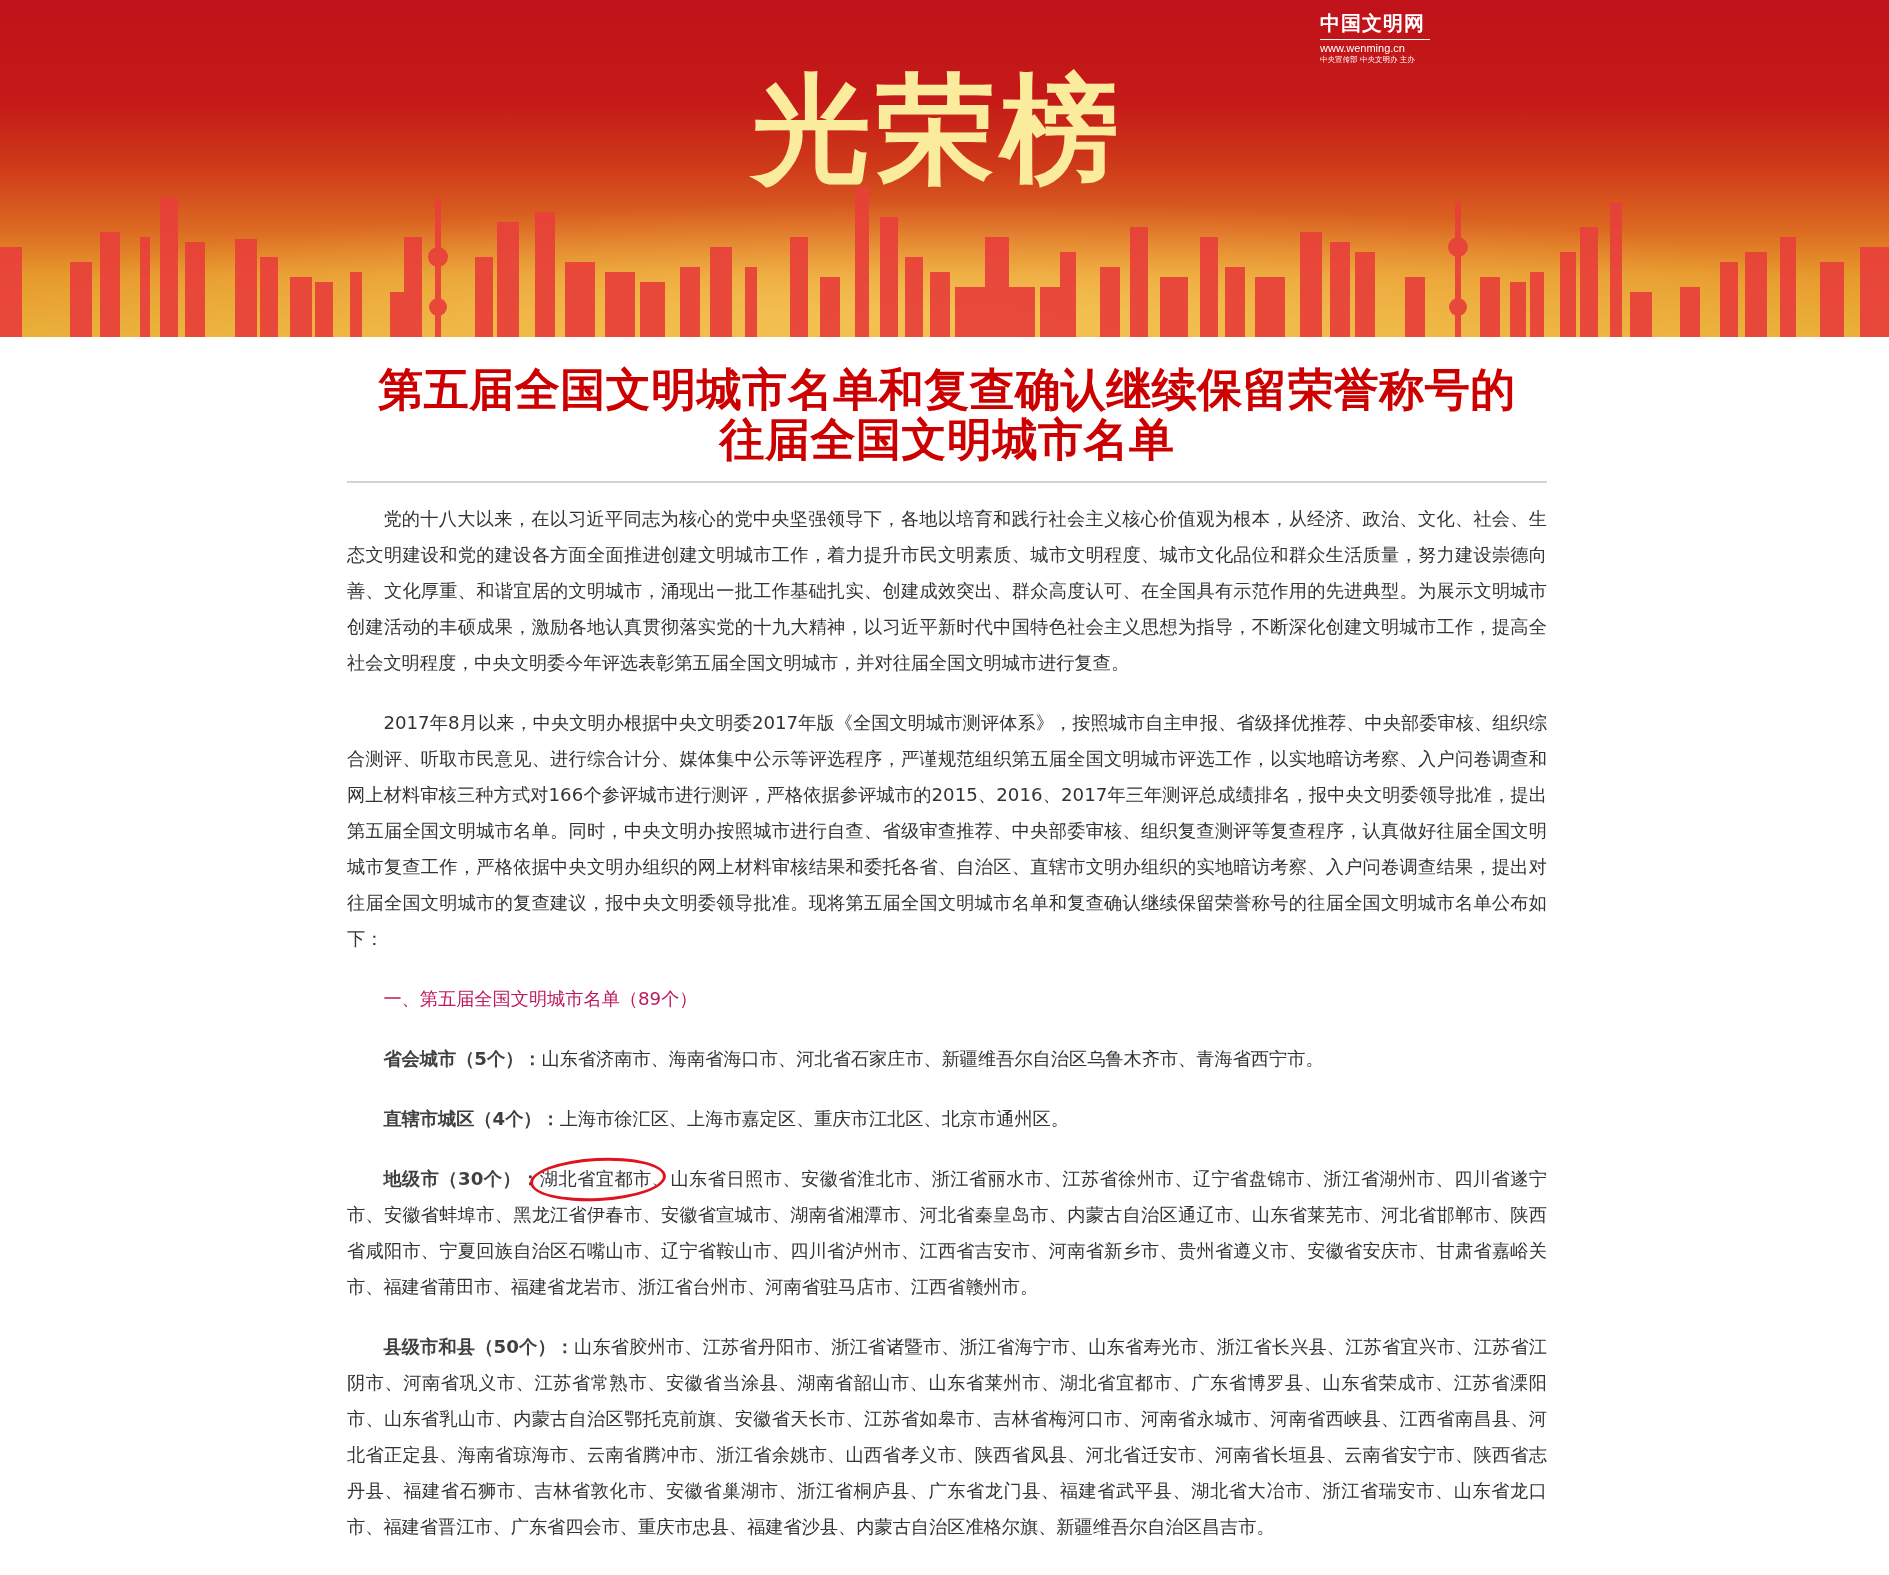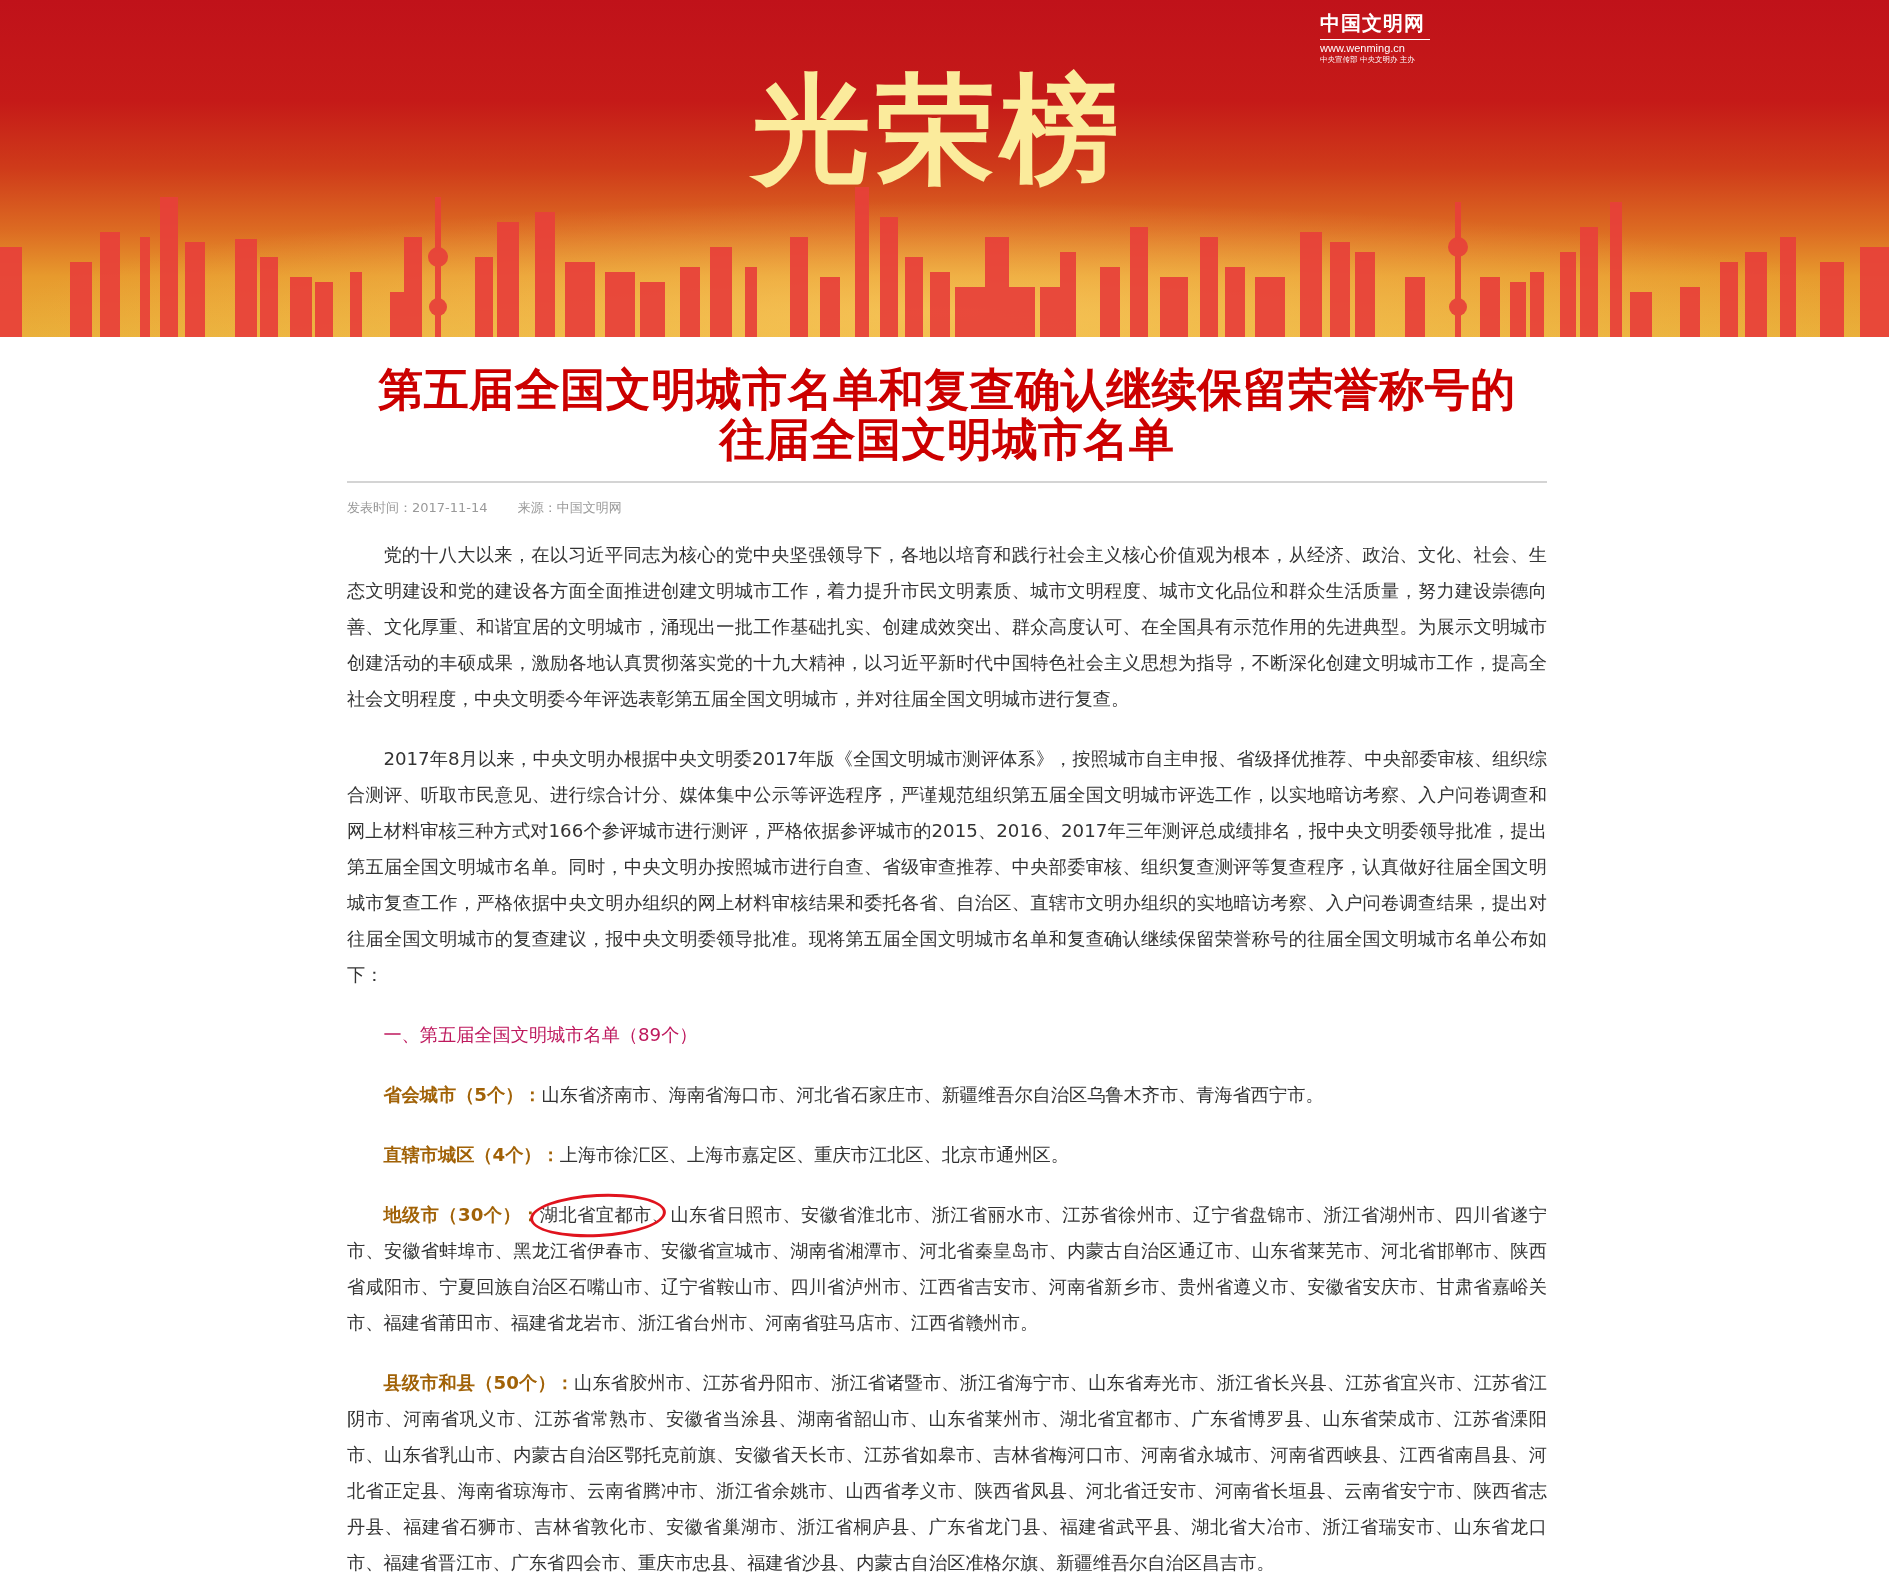--- a/index.html
+++ b/index.html
@@ -24,21 +24,21 @@
   .article { position: absolute; left: 347px; top: 365px; width: 1200px; }
   .title { margin: 0; text-align: center; color: #cc0000; font-weight: bold;
     font-size: 45px; line-height: 50px; letter-spacing: 0.5px; padding: 0 10px; }
   .divider { height: 2px; background: #d4d4d4; margin-top: 16px; }
   .meta { margin-top: 16px; font-size: 13px; color: #999999; height: 20px; }
   .meta span { margin-right: 26px; }
 
   .body { margin-top: 18px; color: #333333; font-size: 18.2px; line-height: 36px; }
   .body p { margin: 0 0 24px 0; text-indent: 2em; text-align: justify; }
   .section-heading { color: #be185d; font-weight: normal; }
-  .category-label { color: #a16207; font-weight: bold; }
+  .category-label { color: #404040; font-weight: bold; }
   .circled { position: relative; }
   .circle-mark { position: absolute; left: -10px; top: -10px; right: -14px; bottom: -12px;
     border: 3px solid #e0141e; border-radius: 50%; transform: rotate(-3deg); pointer-events: none; }
 </style>
 </head>
 <body>
 
 <div class="banner">
   <div class="banner-glow"></div>
 
@@ -113,24 +113,20 @@
   <div class="logo">
     <div class="logo-name">中国文明网</div>
     <div class="logo-url">www.wenming.cn</div>
     <div class="logo-sub">中央宣传部 中央文明办 主办</div>
   </div>
 </div>
 
 <div class="article">
   <h1 class="title">第五届全国文明城市名单和复查确认继续保留荣誉称号的往届全国文明城市名单</h1>
   <div class="divider"></div>
-  <div class="meta">
-    <span><span style="margin:0">发表时间：</span><span style="margin:0">2017-11-14</span></span>
-    <span><span style="margin:0">来源：</span><span style="margin:0">中国文明网</span></span>
-  </div>
 
   <div class="body">
     <p>党的十八大以来，在以习近平同志为核心的党中央坚强领导下，各地以培育和践行社会主义核心价值观为根本，从经济、政治、文化、社会、生态文明建设和党的建设各方面全面推进创建文明城市工作，着力提升市民文明素质、城市文明程度、城市文化品位和群众生活质量，努力建设崇德向善、文化厚重、和谐宜居的文明城市，涌现出一批工作基础扎实、创建成效突出、群众高度认可、在全国具有示范作用的先进典型。为展示文明城市创建活动的丰硕成果，激励各地认真贯彻落实党的十九大精神，以习近平新时代中国特色社会主义思想为指导，不断深化创建文明城市工作，提高全社会文明程度，中央文明委今年评选表彰第五届全国文明城市，并对往届全国文明城市进行复查。</p>
     <p>2017年8月以来，中央文明办根据中央文明委2017年版《全国文明城市测评体系》，按照城市自主申报、省级择优推荐、中央部委审核、组织综合测评、听取市民意见、进行综合计分、媒体集中公示等评选程序，严谨规范组织第五届全国文明城市评选工作，以实地暗访考察、入户问卷调查和网上材料审核三种方式对166个参评城市进行测评，严格依据参评城市的2015、2016、2017年三年测评总成绩排名，报中央文明委领导批准，提出第五届全国文明城市名单。同时，中央文明办按照城市进行自查、省级审查推荐、中央部委审核、组织复查测评等复查程序，认真做好往届全国文明城市复查工作，严格依据中央文明办组织的网上材料审核结果和委托各省、自治区、直辖市文明办组织的实地暗访考察、入户问卷调查结果，提出对往届全国文明城市的复查建议，报中央文明委领导批准。现将第五届全国文明城市名单和复查确认继续保留荣誉称号的往届全国文明城市名单公布如下：</p>
 
     <p>
       <span class="section-heading">一、第五届全国文明城市名单（89个）</span>
     </p>
 
     <p>

